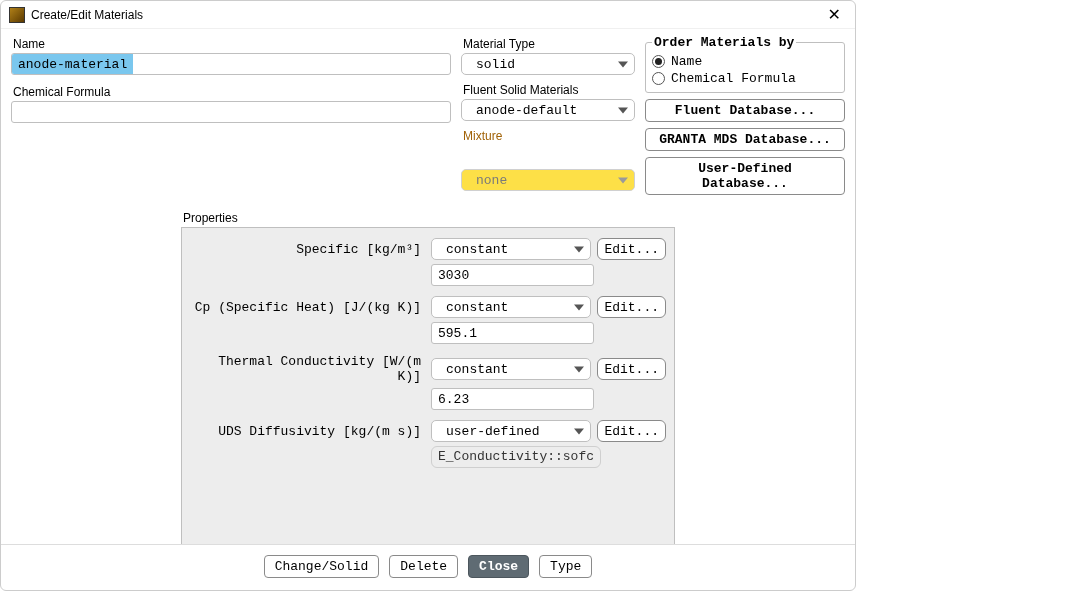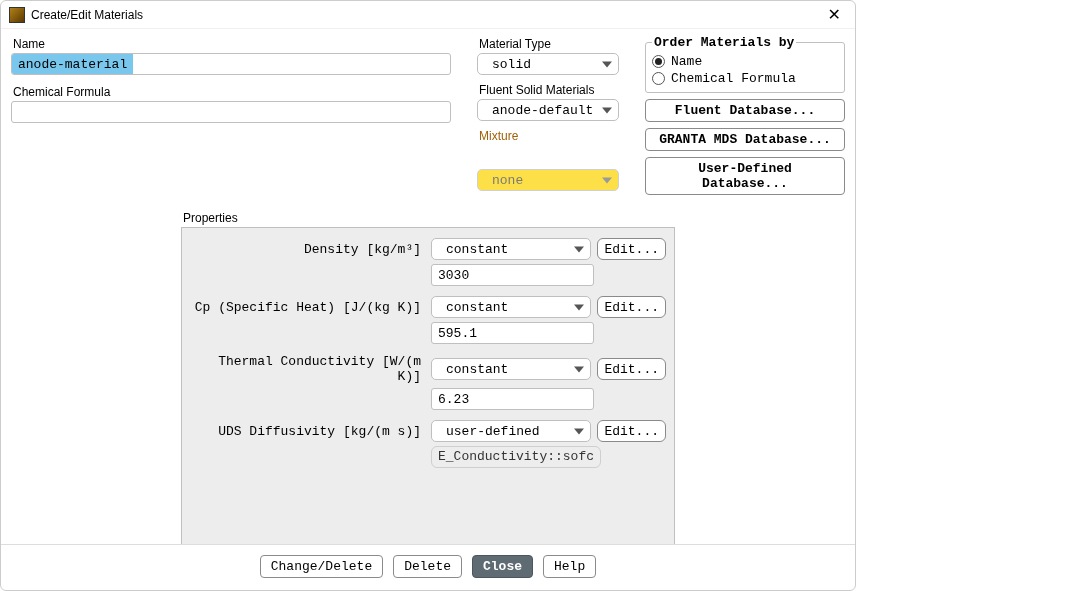--- a/index.html
+++ b/index.html
@@ -39,21 +39,21 @@
     padding: 0 6px;
     cursor: pointer;
   }
   .content {
     flex: 1;
     padding: 6px 10px 0 10px;
     overflow: hidden;
   }
   .top-row {
     display: flex;
-    gap: 26px;
+    gap: 10px;
   }
   .col-left { flex: 0 0 440px; display:flex; flex-direction:column; }
   .col-mid  { flex: 1; display:flex; flex-direction:column; }
   .col-right{ flex: 0 0 200px; display:flex; flex-direction:column; }
 
   .lbl { font-family: Arial, sans-serif; font-size: 12px; margin: 2px 0 2px 2px; }
 
   .txt-input {
     width: 100%;
     height: 22px;
@@ -245,21 +245,21 @@
         <button class="btn full">GRANTA MDS Database...</button>
         <button class="btn full">User-Defined Database...</button>
       </div>
     </div>
 
     <div class="props-area">
       <div class="props-label">Properties</div>
       <div class="props-box">
 
         <div class="prop-row">
-          <div class="prop-label">Density [kg/m³]</div>
+          <div class="prop-label">Specific [kg/m³]</div>
           <div class="combo prop-combo">
             <span>constant</span>
             <span class="arrow"></span>
           </div>
           <button class="btn small prop-edit">Edit...</button>
         </div>
         <div class="prop-value-row">
           <input class="txt-input prop-value" value="3030" style="">
         </div>
 
@@ -297,18 +297,18 @@
         </div>
         <div class="prop-value-row">
           <div class="readonly-box prop-value">E_Conductivity::sofc</div>
         </div>
 
       </div>
     </div>
   </div>
 
   <div class="footer">
-    <button class="btn">Change/Delete</button>
+    <button class="btn">Change/Solid</button>
     <button class="btn">Delete</button>
     <button class="btn primary">Close</button>
-    <button class="btn">Help</button>
+    <button class="btn">Type</button>
   </div>
 </div>
 
 </body></html>

